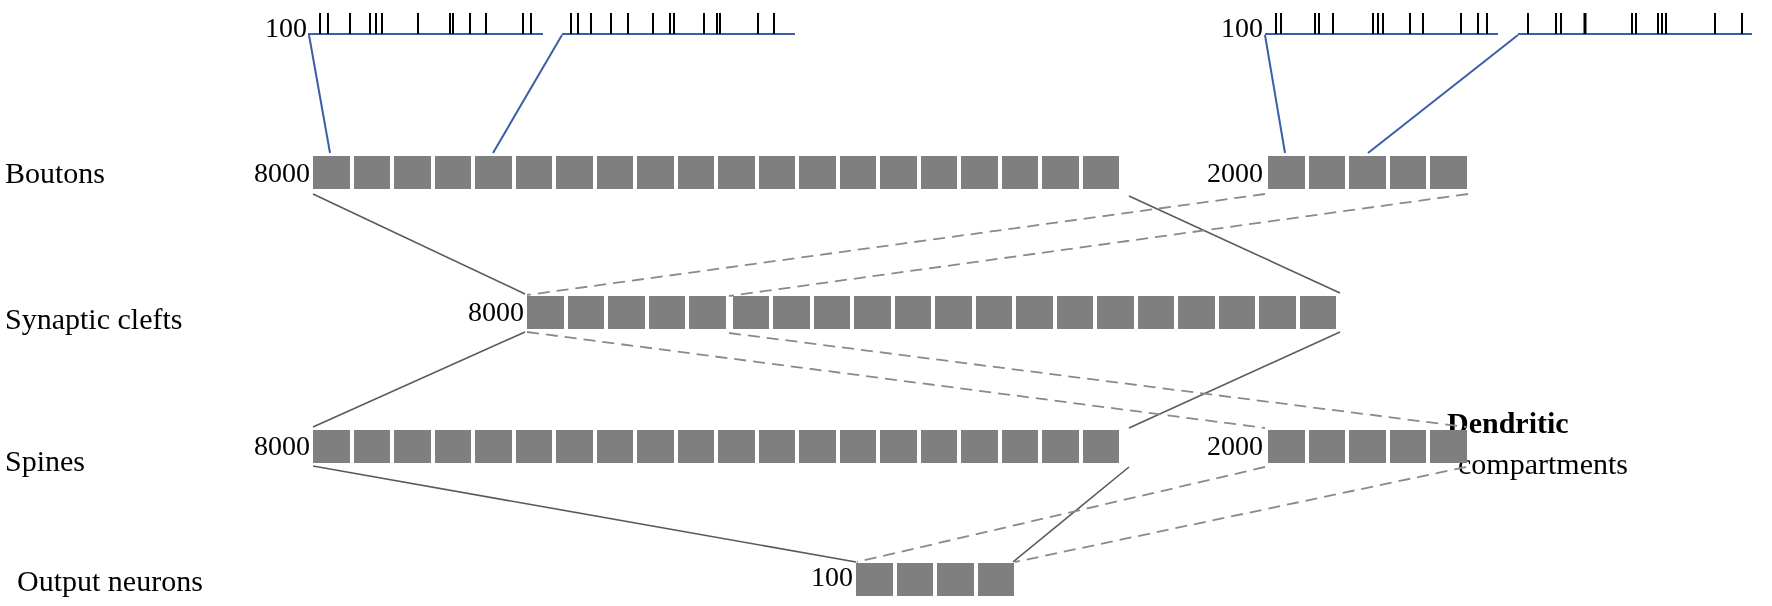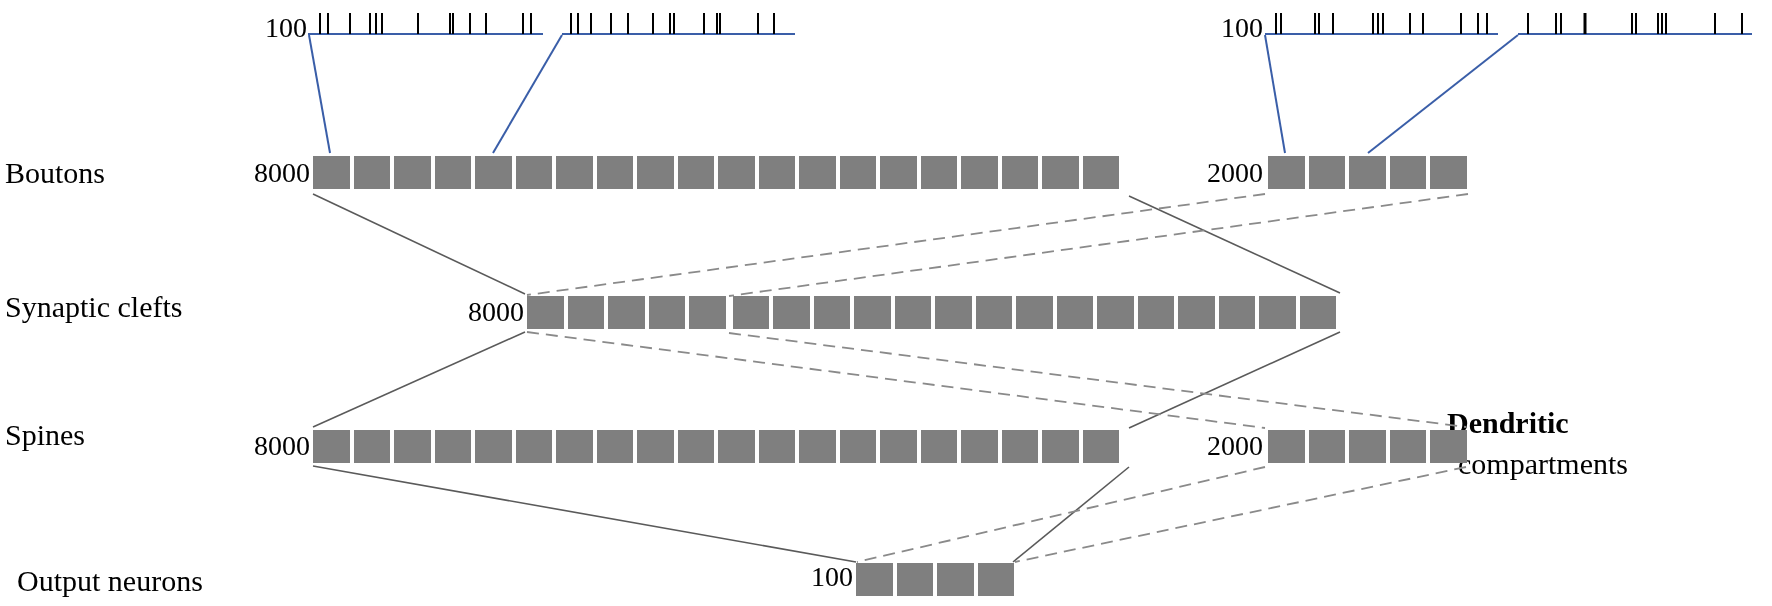--- a/index.html
+++ b/index.html
@@ -9,22 +9,22 @@
   .count-label { position: absolute; font-size: 28px; line-height: 1; text-align: right; white-space: nowrap; }
   .blocks { position: absolute; display: flex; gap: 4px; height: 33px; }
   .block { width: 36.5px; height: 33px; background: #7f7f7f; box-sizing: border-box; }
   .block.gap-after { margin-right: 3px; }
   svg.overlay { position: absolute; left: 0; top: 0; }
 </style>
 </head>
 <body>
 
 <div class="row-label" style="left:5px; top:158px;">Boutons</div>
-<div class="row-label" style="left:5px; top:292px;">Synaptic clefts</div>
-<div class="row-label" style="left:5px; top:420px;">Spines</div>
+<div class="row-label" style="left:5px; top:304px;">Synaptic clefts</div>
+<div class="row-label" style="left:5px; top:446px;">Spines</div>
 <div class="row-label" style="left:5px; top:566px;margin-left:12px;">Output neurons</div>
 
 <div class="row-label" style="left:1447px; top:408px;font-weight:bold;">Dendritic</div>
 <div class="row-label" style="left:1458px; top:449px;text-align:right;">compartments</div>
 
 <div class="count-label" style="right:1465px; top:14px;">100</div>
 <div class="count-label" style="right:509px; top:14px;">100</div>
 
 <div class="count-label" style="right:1462px; top:159px;">8000</div>
 <div class="count-label" style="right:509px; top:159px;">2000</div>

